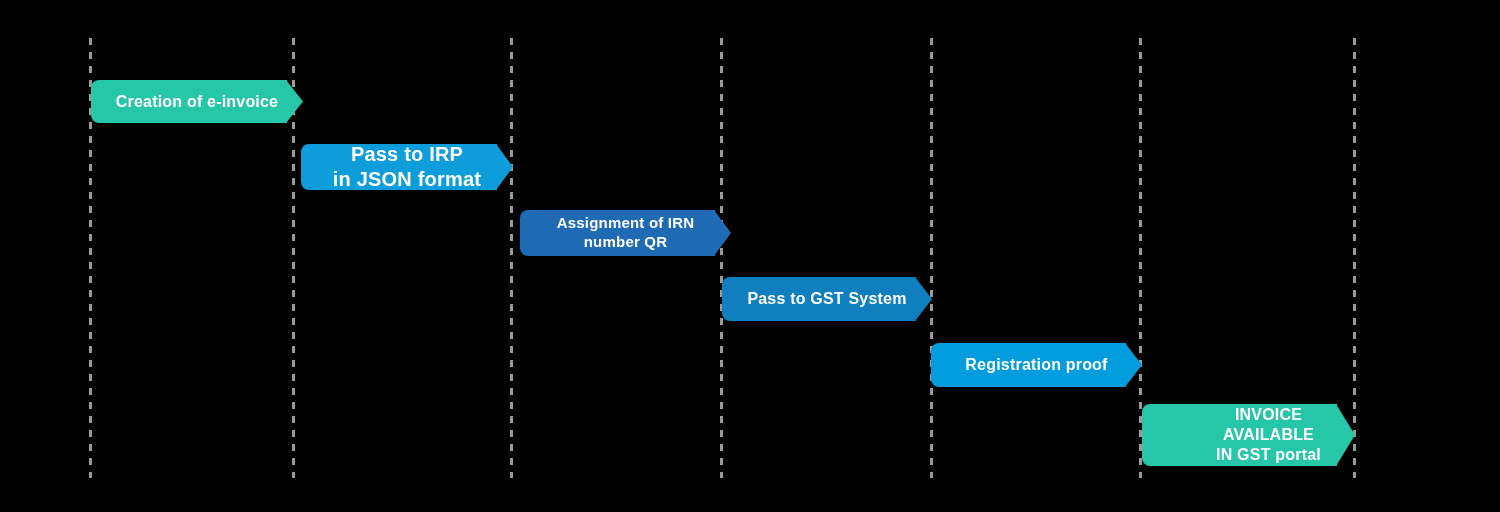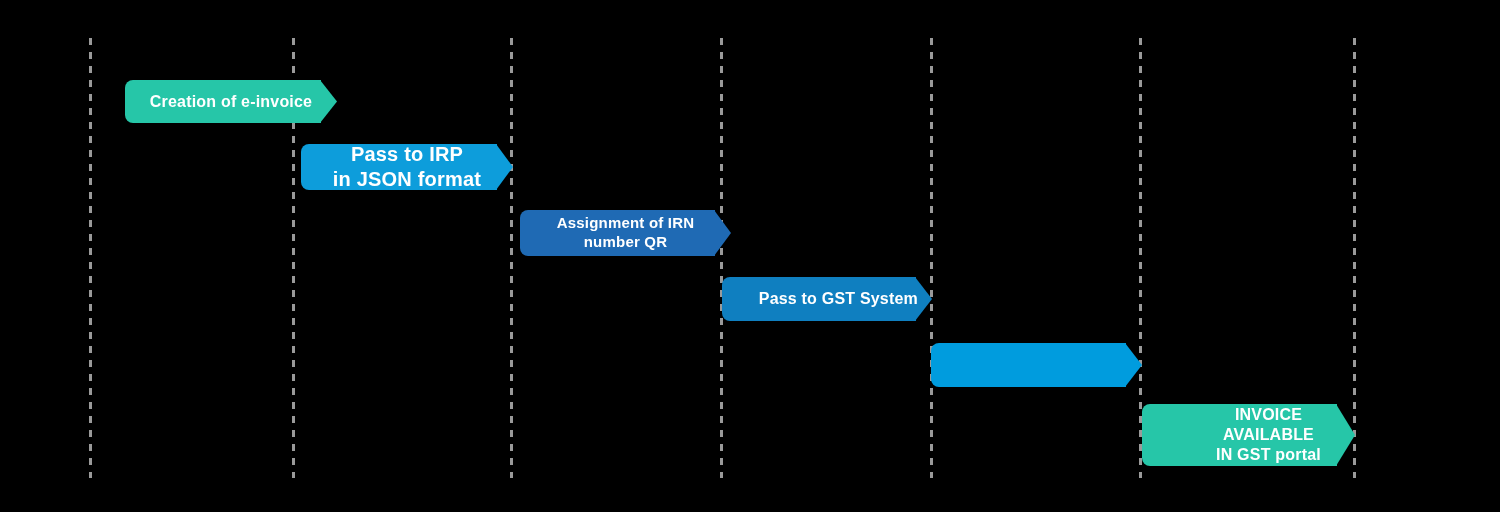--- a/index.html
+++ b/index.html
@@ -60,45 +60,46 @@
 <body>
 
 <div id="canvas">
     <div class="guide-line" style="left: 89px; top: 38px; height: 440px;"></div>
     <div class="guide-line" style="left: 292px; top: 38px; height: 440px;"></div>
     <div class="guide-line" style="left: 510px; top: 38px; height: 440px;"></div>
     <div class="guide-line" style="left: 720px; top: 38px; height: 440px;"></div>
     <div class="guide-line" style="left: 930px; top: 38px; height: 440px;"></div>
     <div class="guide-line" style="left: 1139px; top: 38px; height: 440px;"></div>
     <div class="guide-line" style="left: 1353px; top: 38px; height: 440px;"></div>
-    <div class="chevron" style="left: 91px; top: 80px; width: 212px; height: 43px; font-size: 16px; margin-left: 34px;">
+    <div class="chevron" style="left: 91px; top: 80px; width: 212px; height: 43px; font-size: 16px;">
       <div class="chev-body" style="width: 196px; background: rgb(38, 198, 168);"></div>
       <div class="chev-point" style="left: 195px; width: 17px; background: rgb(38, 198, 168); clip-path: polygon(0% 0%, 100% 50%, 0% 100%);"></div>
       <div class="chev-label" style="width: 196px;">Creation of e-invoice</div>
     </div>
     <div class="chevron" style="left: 301px; top: 144px; width: 212px; height: 46px; font-size: 20px;">
       <div class="chev-body" style="width: 196px; background: rgb(13, 157, 219);"></div>
       <div class="chev-point" style="left: 195px; width: 17px; background: rgb(13, 157, 219); clip-path: polygon(0% 0%, 100% 50%, 0% 100%);"></div>
       <div class="chev-label" style="width: 196px;">Pass to IRP
 in JSON format</div>
     </div>
     <div class="chevron" style="left: 520px; top: 210px; width: 211px; height: 46px; font-size: 15px;">
       <div class="chev-body" style="width: 195px; background: rgb(31, 106, 180);"></div>
       <div class="chev-point" style="left: 194px; width: 17px; background: rgb(31, 106, 180); clip-path: polygon(0% 0%, 100% 50%, 0% 100%);"></div>
       <div class="chev-label" style="width: 195px;">Assignment of IRN
 number QR</div>
     </div>
-    <div class="chevron" style="left: 722px; top: 277px; width: 210px; height: 44px; font-size: 16px; text-align: right;">
+    <div class="chevron" style="left: 722px; top: 277px; width: 210px; height: 44px; font-size: 16px;">
       <div class="chev-body" style="width: 194px; background: rgb(15, 127, 192);"></div>
       <div class="chev-point" style="left: 193px; width: 17px; background: rgb(15, 127, 192); clip-path: polygon(0% 0%, 100% 50%, 0% 100%);"></div>
       <div class="chev-label" style="width: 194px;">Pass to GST System</div>
     </div>
     <div class="chevron" style="left: 931px; top: 343px; width: 211px; height: 44px; font-size: 16px;">
       <div class="chev-body" style="width: 195px; background: rgb(0, 156, 222);"></div>
       <div class="chev-point" style="left: 194px; width: 17px; background: rgb(0, 156, 222); clip-path: polygon(0% 0%, 100% 50%, 0% 100%);"></div>
+      <div class="chev-label" style="width: 195px;">Registration proof</div>
     </div>
     <div class="chevron" style="left: 1142px; top: 404px; width: 213px; height: 62px; font-size: 16px; padding-left: 40px;">
       <div class="chev-body" style="width: 195px; background: rgb(38, 198, 168);"></div>
       <div class="chev-point" style="left: 194px; width: 19px; background: rgb(38, 198, 168); clip-path: polygon(0% 0%, 100% 50%, 0% 100%);"></div>
       <div class="chev-label" style="width: 195px;">INVOICE AVAILABLE
 IN GST portal</div>
     </div>
   </div>
 
 </body></html>

